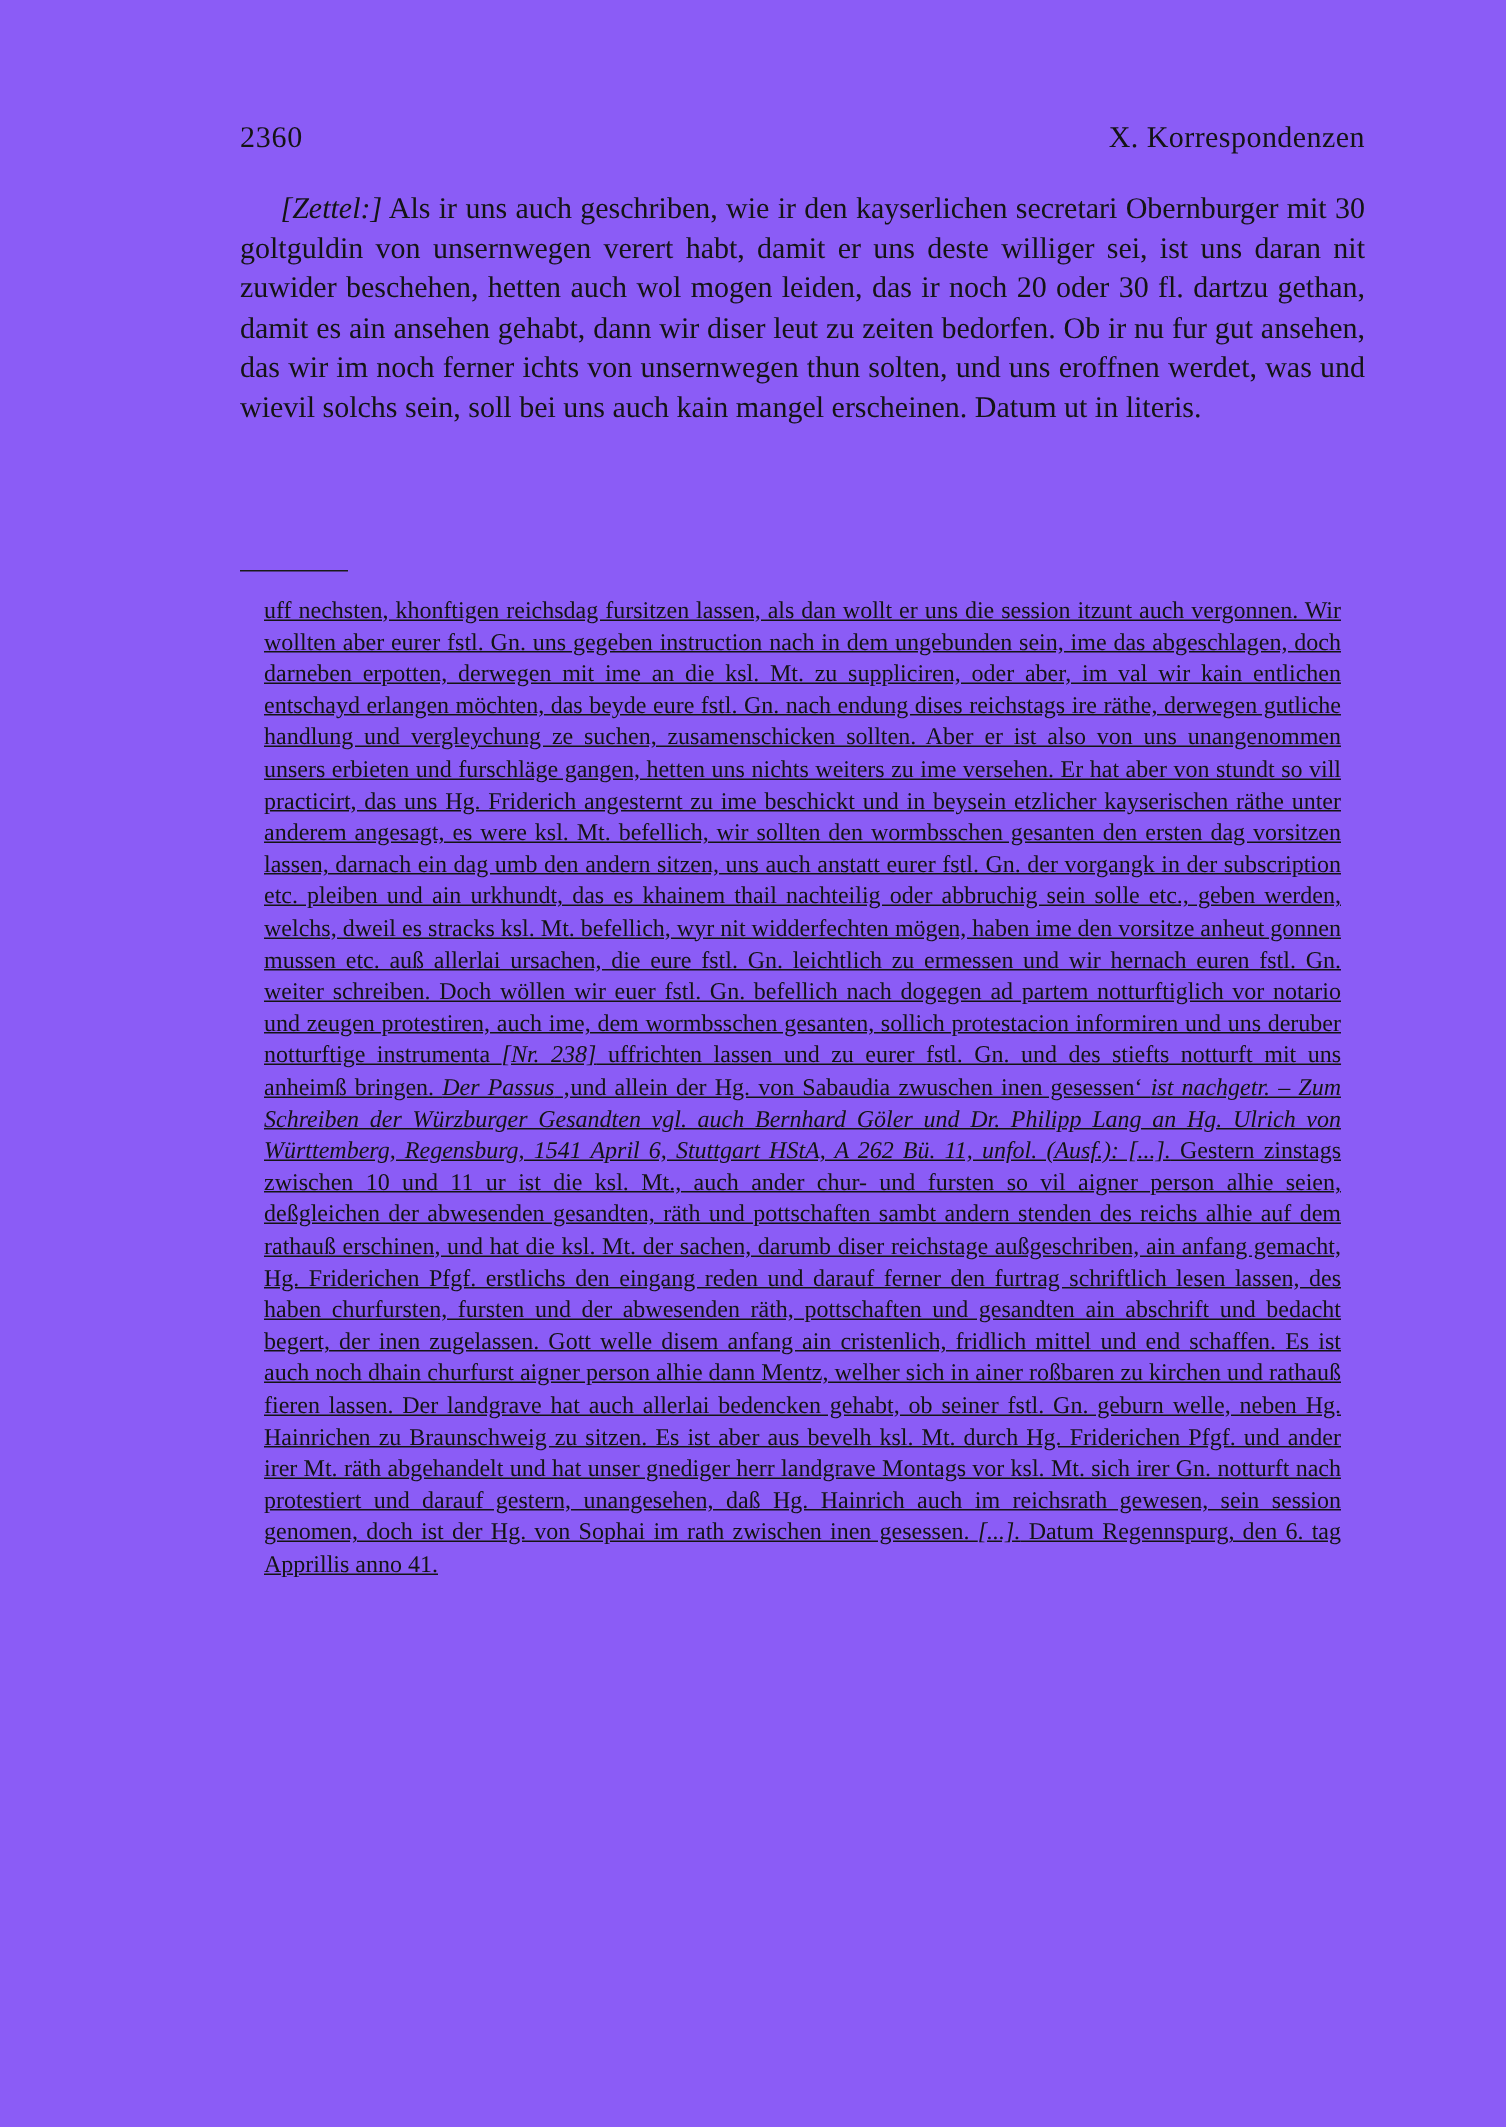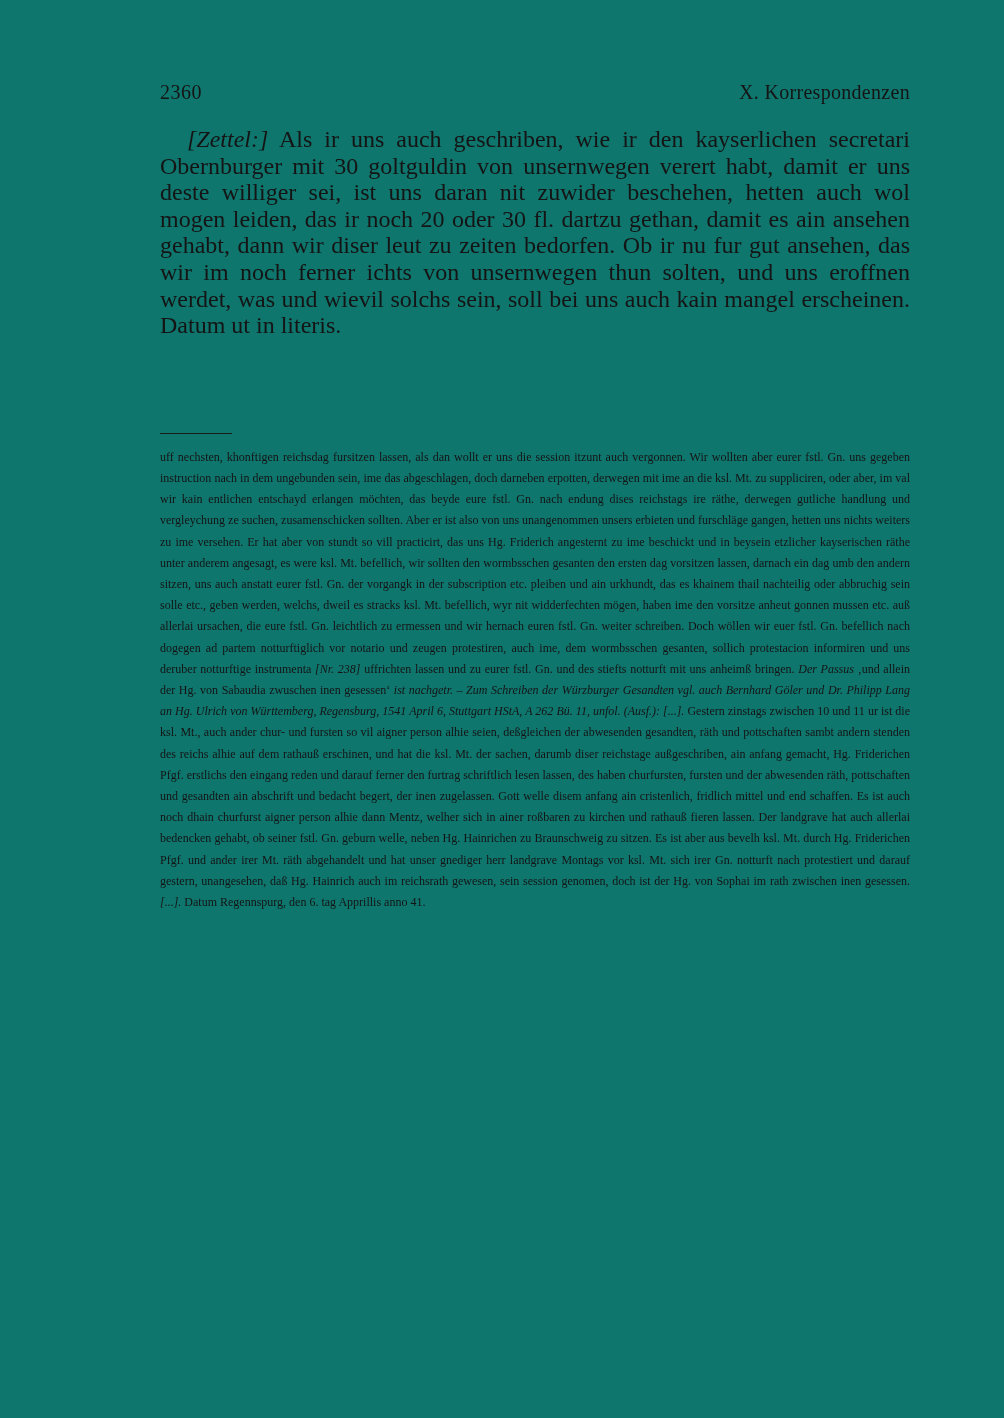--- a/index.html
+++ b/index.html
@@ -11,21 +11,21 @@
     width: 1004px;
     height: 1418px;
     font-family: "Liberation Serif", "DejaVu Serif", serif;
     color: #141414;
   }
   .page {
     box-sizing: border-box;
     width: 1004px;
     height: 1418px;
     padding: 80px 94px 60px 160px;
-    background: #0f766e;
+    background: #8b5cf6;
     overflow: hidden;
   }
   .running-header {
     position: relative;
     height: 24px;
     font-size: 20px;
     line-height: 24px;
   }
   .page-number {
     position: absolute;
@@ -36,44 +36,45 @@
   .running-title {
     display: block;
     text-align: right;
     letter-spacing: 0.3px;
   }
   .main-text {
     margin-top: 22px;
   }
   .body-paragraph {
     margin: 0;
-    font-size: 24px;
+    font-size: 20px;
     line-height: 26.6px;
     text-align: justify;
     text-indent: 27px;
     hyphens: auto;
   }
   .italic {
     font-style: italic;
   }
   .footnote-rule {
     margin-top: 94px;
     width: 72px;
     height: 0;
     border-top: 1.5px solid #1a1a1a;
   }
   .footnote-section {
     margin-top: 13px;
   }
   .footnote-paragraph {
-    margin: 0;
-    font-size: 12px;
+    margin: 16px;
+    font-size: 16px;
     line-height: 21.2px;
     text-align: justify;
     hyphens: auto;
+    text-decoration: underline;
   }
 </style>
 </head>
 <body>
 
 <div class="page">
 
   <header class="running-header">
     <span class="page-number">2360</span>
     <span class="running-title">X. Korrespondenzen</span>

